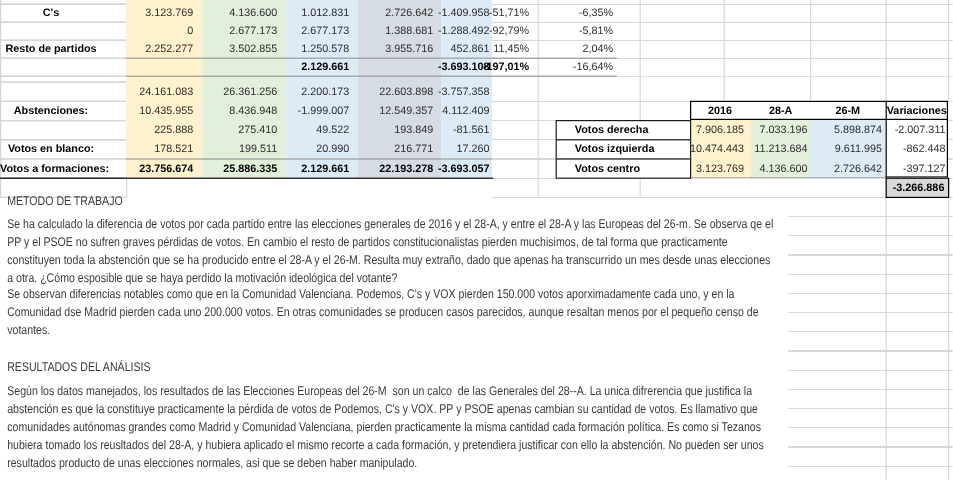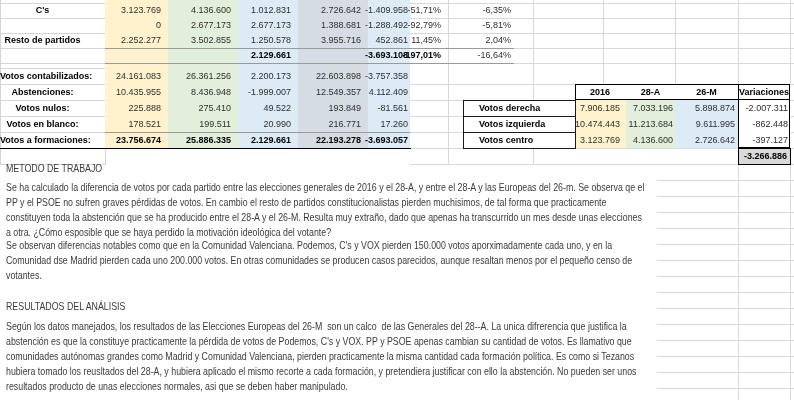--- a/index.html
+++ b/index.html
@@ -65,23 +65,21 @@
   <div class="lcell" style="top:148px;height:17px;"></div>
 
   <div class="band" style="left:105px;width:63px;background:#FFF2CC;"></div>
   <div class="band" style="left:168px;width:70px;background:#E2EFDA;"></div>
   <div class="band" style="left:238px;width:60px;background:#DDEBF7;"></div>
   <div class="band" style="left:298px;width:70px;background:#D6DCE4;"></div>
   <div class="band" style="left:368px;width:42px;background:#DDEBF7;"></div>
 
   <div class="cell cA r1">C's</div>
   <div class="cell cA r3">Resto de partidos</div>
-  <div class="cell cA r5">Votos contabilizados:</div>
   <div class="cell cA r6">Abstenciones:</div>
-  <div class="cell cA r7">Votos nulos:</div>
   <div class="cell cA r8">Votos en blanco:</div>
   <div class="cell cA r9">Votos a formaciones:</div>
 
   <div class="cell cH r0">-6,07%</div>
 
   <div class="cell cB r1">3.123.769</div>
   <div class="cell cC r1">4.136.600</div>
   <div class="cell cD r1">1.012.831</div>
   <div class="cell cE r1">2.726.642</div>
   <div class="cell cF r1">-1.409.958</div>

